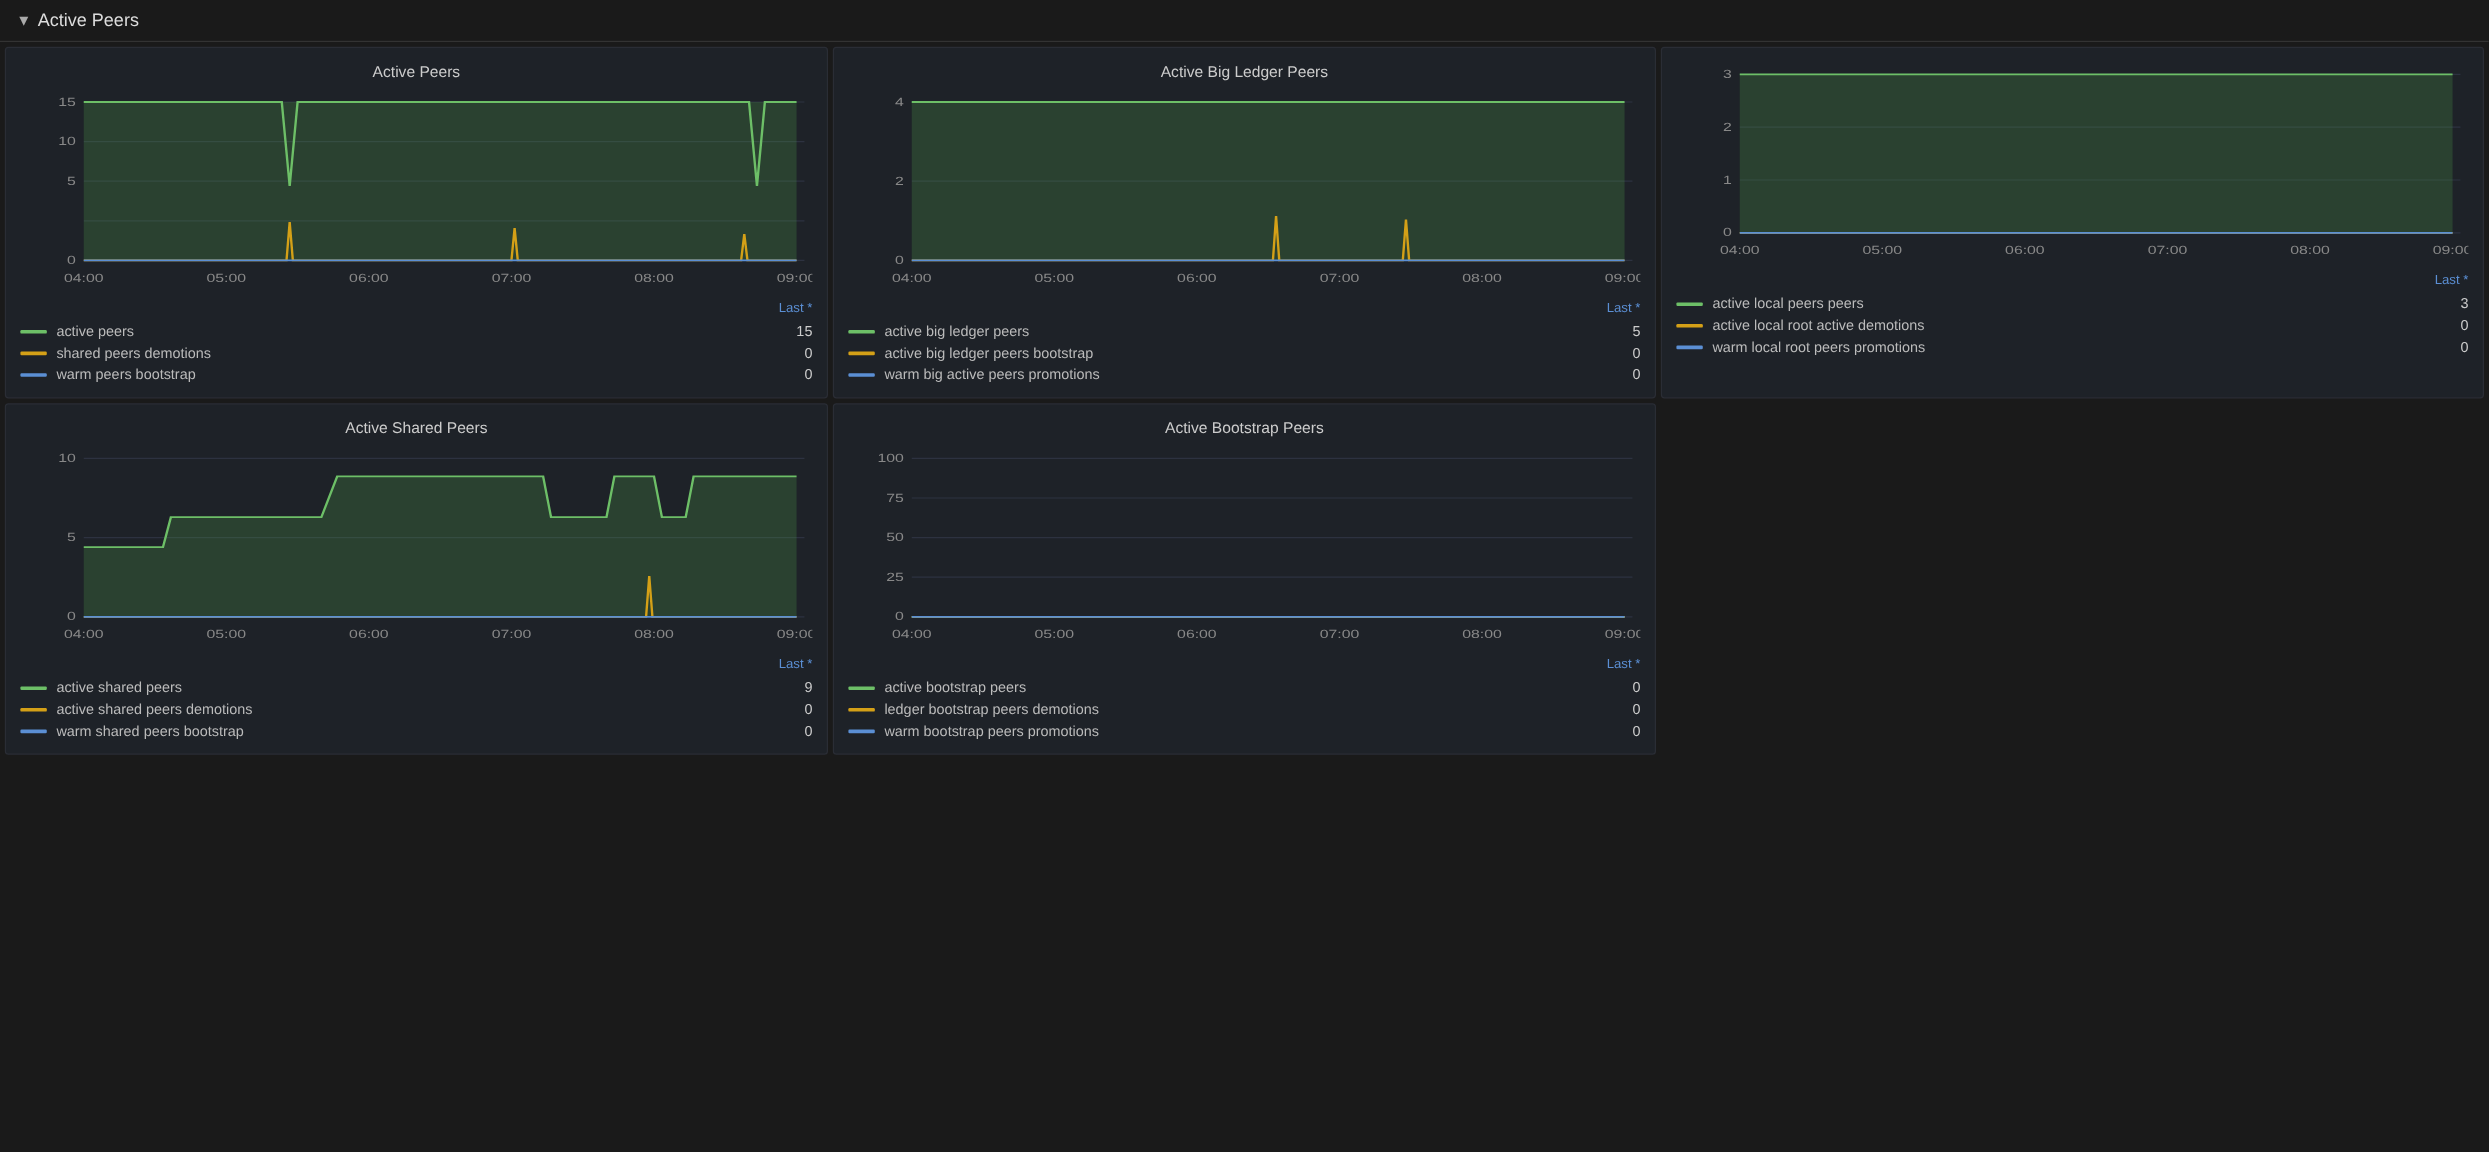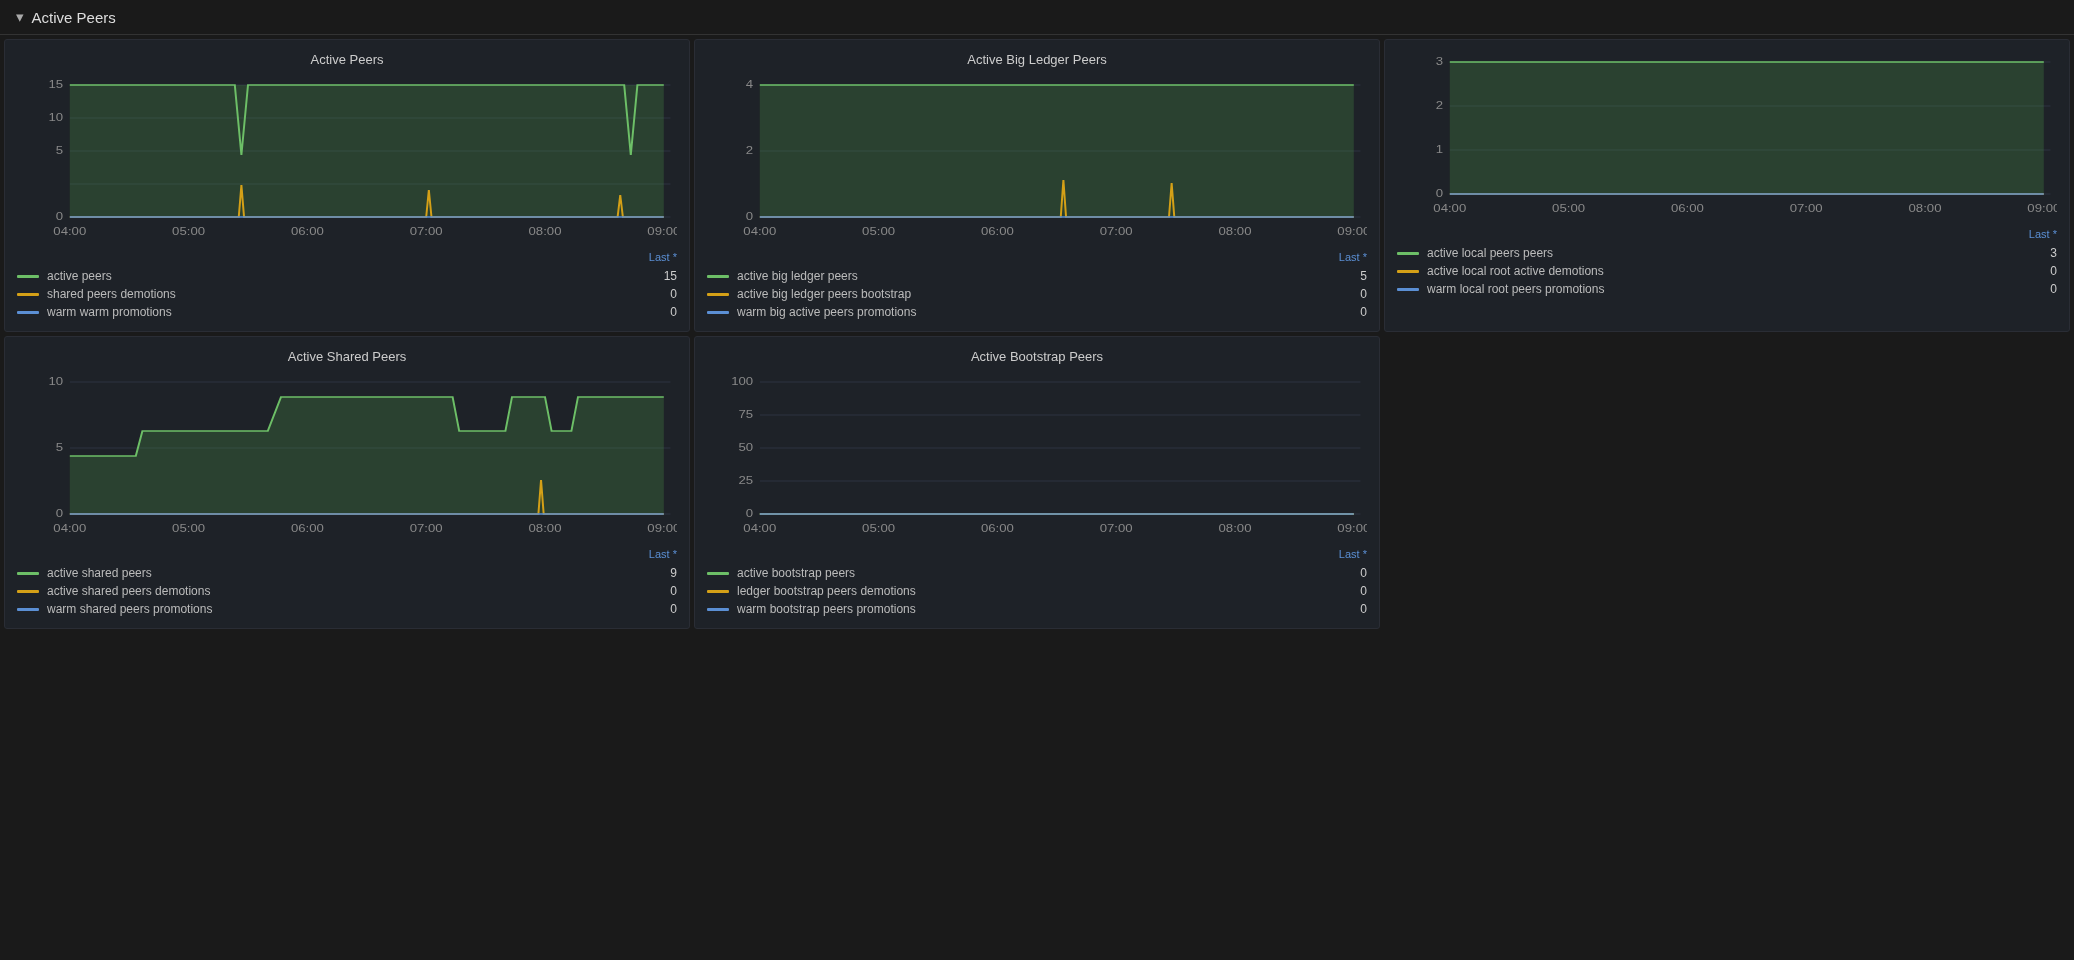--- a/index.html
+++ b/index.html
@@ -165,21 +165,21 @@
       <div class="legend-row">
         <div class="legend-left">
           <div class="legend-line" style="background:#d4a017;"></div>
           <span class="legend-label">shared peers demotions</span>
         </div>
         <span class="legend-value">0</span>
       </div>
       <div class="legend-row">
         <div class="legend-left">
           <div class="legend-line" style="background:#5b8fd4;"></div>
-          <span class="legend-label">warm warm promotions</span>
+          <span class="legend-label">warm peers bootstrap</span>
         </div>
         <span class="legend-value">0</span>
       </div>
     </div>
   </div>
 
   <div class="chart-card">
     <div class="chart-title">Active Big Ledger Peers</div>
     <div class="chart-area">
       <svg class="chart-svg" viewBox="0 0 500 170" preserveAspectRatio="none">
@@ -331,21 +331,21 @@
       <div class="legend-row">
         <div class="legend-left">
           <div class="legend-line" style="background:#d4a017;"></div>
           <span class="legend-label">active shared peers demotions</span>
         </div>
         <span class="legend-value">0</span>
       </div>
       <div class="legend-row">
         <div class="legend-left">
           <div class="legend-line" style="background:#5b8fd4;"></div>
-          <span class="legend-label">warm shared peers promotions</span>
+          <span class="legend-label">warm shared peers bootstrap</span>
         </div>
         <span class="legend-value">0</span>
       </div>
     </div>
   </div>
 
   <div class="chart-card">
     <div class="chart-title">Active Bootstrap Peers</div>
     <div class="chart-area">
       <svg class="chart-svg" viewBox="0 0 500 170" preserveAspectRatio="none">

